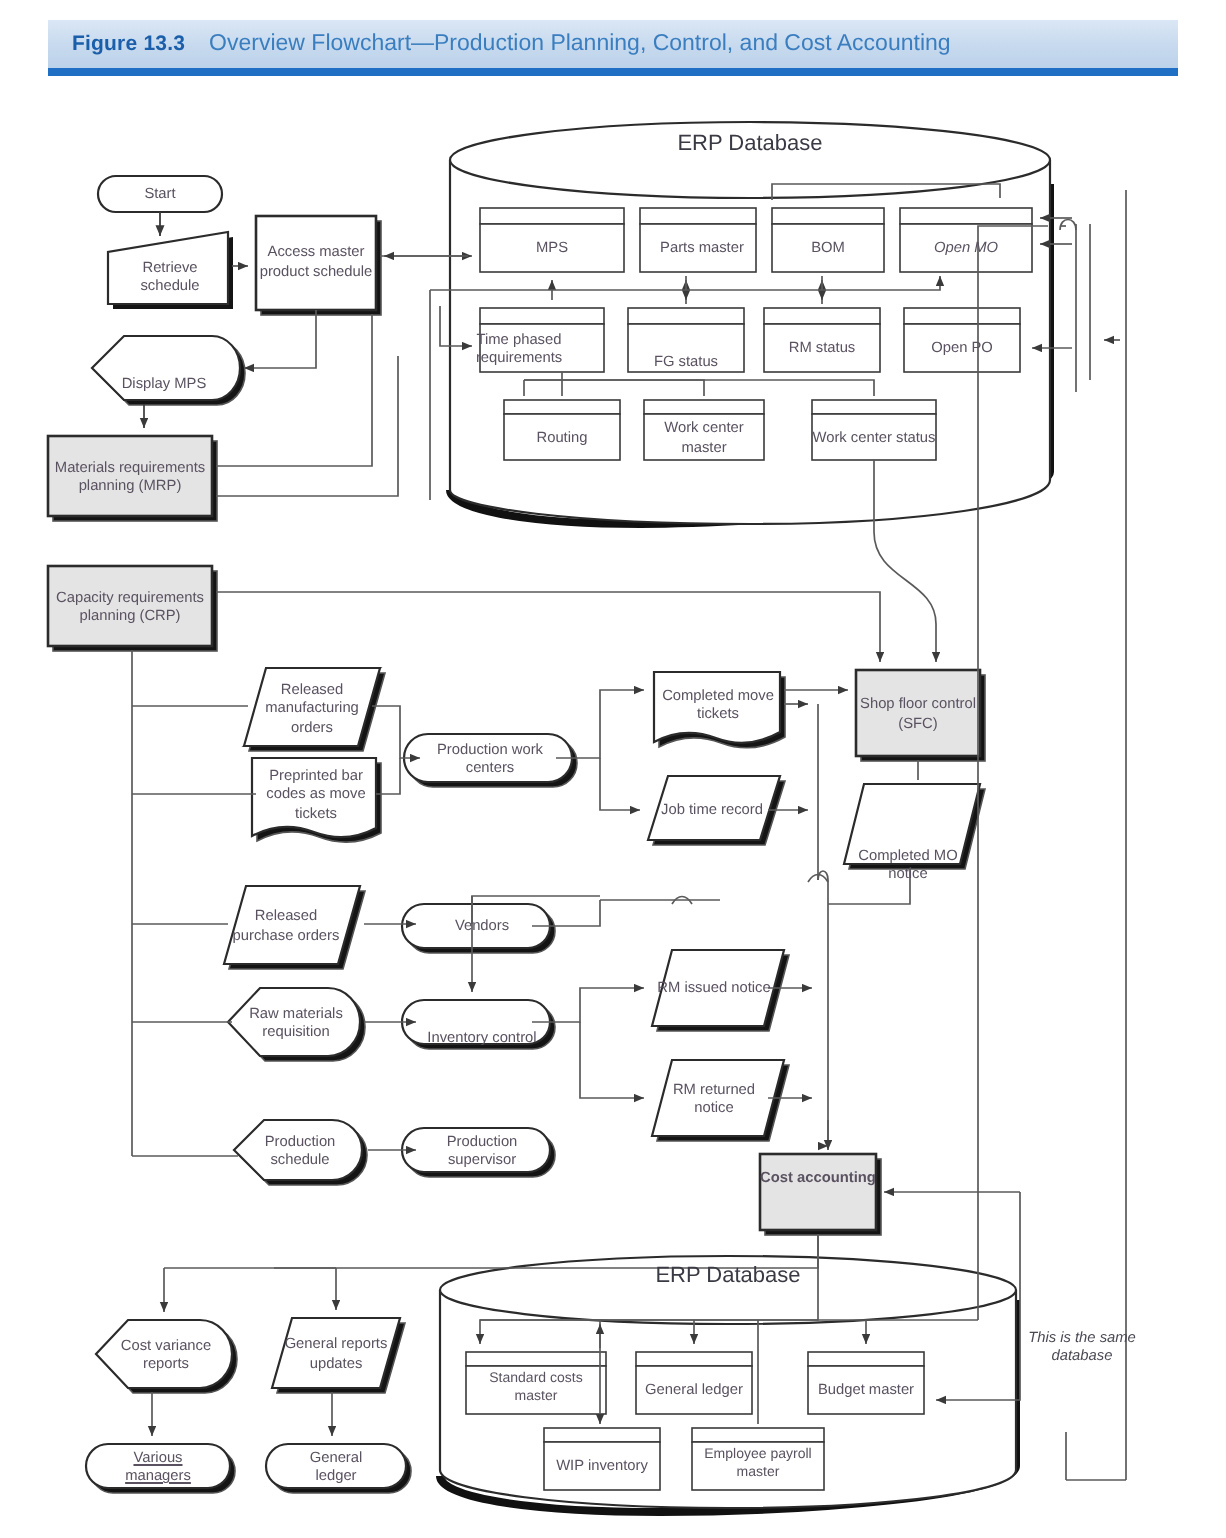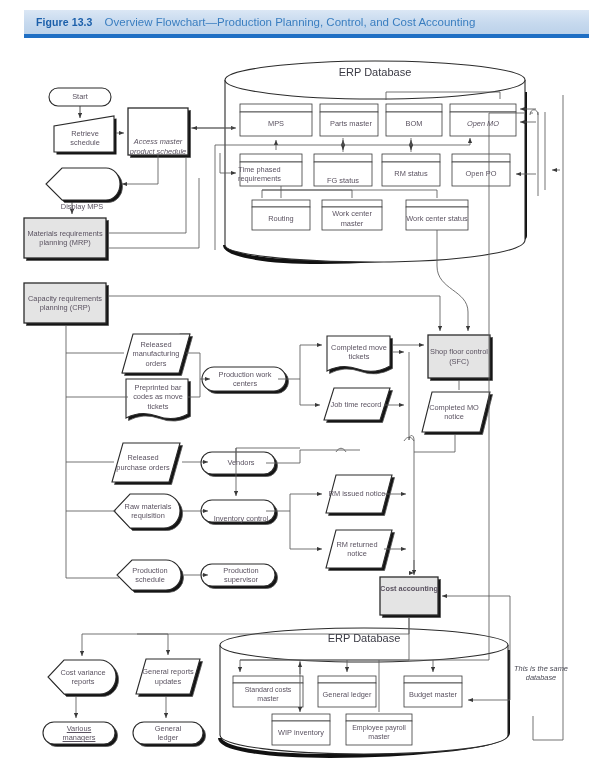--- a/index.html
+++ b/index.html
@@ -391,31 +391,31 @@
   <div class="stext" style="left:406px;top:207px;width:62px;height:23px;">Work center status</div>
 
   <div class="stext small" style="left:233px;top:683px;width:70px;height:24px;">Standard costs master</div>
   <div class="stext" style="left:318px;top:683px;width:58px;height:24px;">General ledger</div>
   <div class="stext" style="left:404px;top:683px;width:58px;height:24px;">Budget master</div>
   <div class="stext" style="left:272px;top:721px;width:58px;height:24px;">WIP inventory</div>
   <div class="stext small" style="left:346px;top:721px;width:66px;height:24px;">Employee payroll master</div>
 
   <div class="stext" style="left:58px;top:88px;width:44px;height:18px;">Start</div>
   <div class="stext" style="left:56px;top:124px;width:58px;height:28px;">Retrieve schedule</div>
-  <div class="stext" style="left:128px;top:124px;width:60px;height:45px;font-style:italic;">Access master product schedule</div>
-  <div class="stext" style="left:54px;top:185px;width:56px;height:44px;">Display MPS</div>
+  <div class="stext" style="left:128px;top:108px;width:60px;height:45px;">Access master product schedule</div>
+  <div class="stext" style="left:54px;top:170px;width:56px;height:44px;">Display MPS</div>
   <div class="stext" style="left:24px;top:218px;width:82px;height:40px;">Materials requirements planning (MRP)</div>
   <div class="stext" style="left:24px;top:283px;width:82px;height:40px;">Capacity requirements planning (CRP)</div>
   <div class="stext" style="left:126px;top:336px;width:60px;height:36px;">Released manufacturing orders</div>
   <div class="stext" style="left:128px;top:381px;width:60px;height:32px;">Preprinted bar codes as move tickets</div>
   <div class="stext" style="left:212px;top:367px;width:66px;height:24px;">Production work centers</div>
   <div class="stext" style="left:329px;top:337px;width:60px;height:30px;">Completed move tickets</div>
   <div class="stext" style="left:328px;top:389px;width:56px;height:31px;">Job time record</div>
   <div class="stext" style="left:428px;top:335px;width:62px;height:43px;">Shop floor control (SFC)</div>
-  <div class="stext" style="left:424px;top:393px;width:60px;height:38px;">Completed MO notice</div>
+  <div class="stext" style="left:424px;top:413px;width:60px;height:38px;">Completed MO notice</div>
   <div class="stext" style="left:114px;top:444px;width:58px;height:37px;">Released purchase orders</div>
   <div class="stext" style="left:212px;top:452px;width:58px;height:22px;">Vendors</div>
   <div class="stext" style="left:120px;top:495px;width:56px;height:32px;">Raw materials requisition</div>
   <div class="stext" style="left:212px;top:500px;width:58px;height:38px;">Inventory control</div>
   <div class="stext" style="left:328px;top:476px;width:58px;height:36px;">RM issued notice</div>
   <div class="stext" style="left:328px;top:531px;width:58px;height:36px;">RM returned notice</div>
   <div class="stext" style="left:122px;top:561px;width:56px;height:28px;">Production schedule</div>
   <div class="stext" style="left:212px;top:564px;width:58px;height:22px;">Production supervisor</div>
   <div class="stext" style="left:380px;top:577px;width:58px;height:24px;font-weight:bold;">Cost accounting</div>
   <div class="stext" style="left:54px;top:661px;width:58px;height:32px;">Cost variance reports</div>

